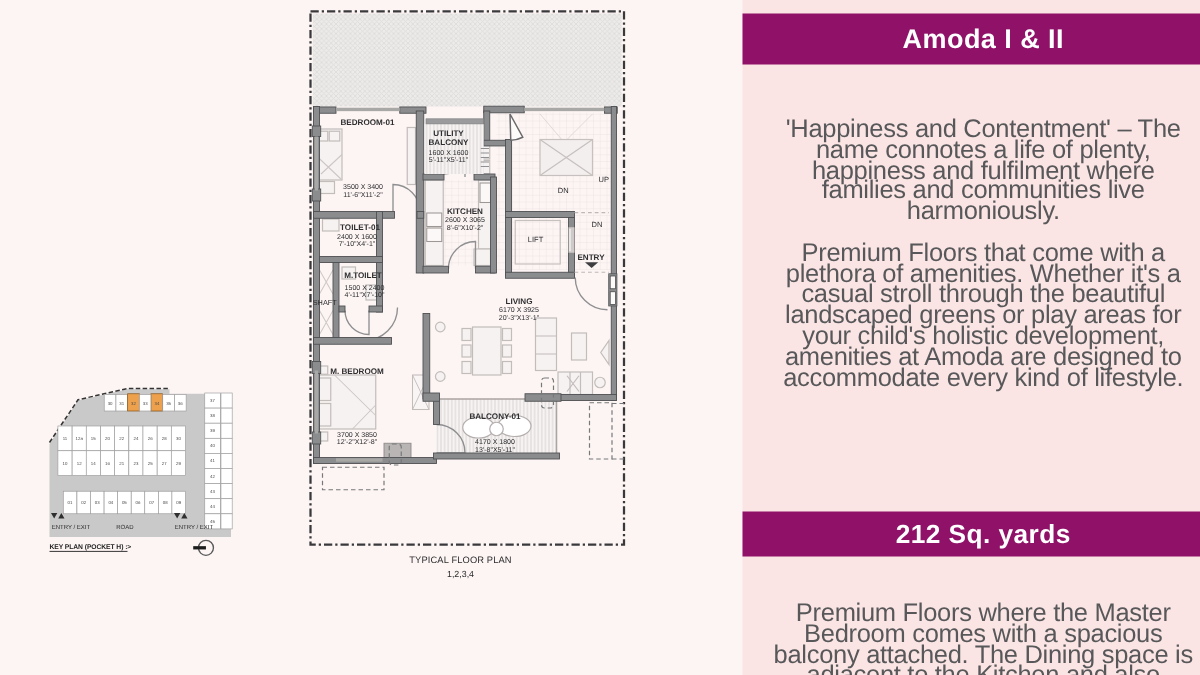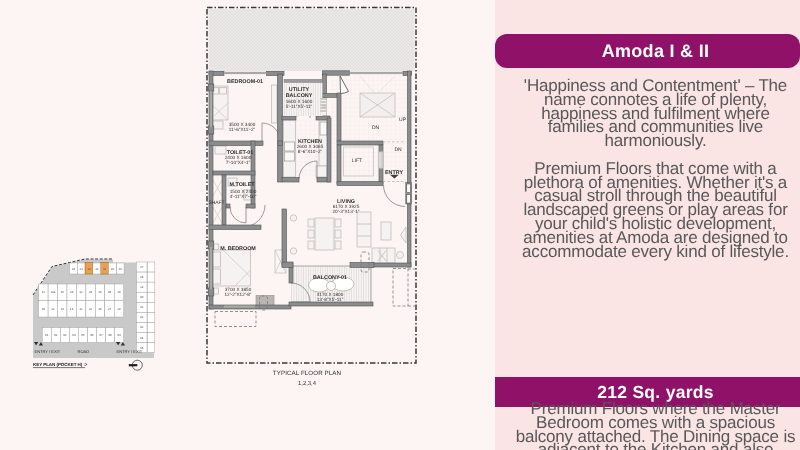--- a/index.html
+++ b/index.html
@@ -1,20 +1,20 @@
 <!DOCTYPE html>
 <html><head>
 <meta charset="utf-8">
 <style>
 html,body{margin:0;padding:0;width:800px;height:450px;overflow:hidden;background:#fdf5f4;font-family:"Liberation Sans",sans-serif;-webkit-font-smoothing:antialiased;text-rendering:geometricPrecision;}
 #stage{position:relative;width:800px;height:450px;}
 #rightpanel{position:absolute;left:495px;top:0;width:305px;height:450px;background:#fae5e4;}
 .bar{position:absolute;left:495px;width:289px;padding-left:16px;background:#8f1168;color:#fff;text-align:center;font-weight:bold;}
-#bar1{top:34px;height:34px;font-size:18px;line-height:34px;letter-spacing:0.3px;border-radius:12px;}
-#bar2{top:341px;height:30px;font-size:17.5px;line-height:30px;letter-spacing:0.3px;margin-top:36px;}
+#bar1{top:9px;height:34px;font-size:18px;line-height:34px;letter-spacing:0.3px;}
+#bar2{top:341px;height:30px;font-size:17.5px;line-height:30px;letter-spacing:0.3px;}
 .para{position:absolute;left:511px;width:289px;text-align:center;color:#58585a;font-size:17px;line-height:13.8px;letter-spacing:-0.2px;}
 #para1{top:79px;}
 #para2{top:402px;}
 svg{position:absolute;left:0;top:0;}
 </style>
 </head>
 <body>
 <div id="stage">
 <svg width="800" height="450" viewBox="0 0 800 450">
 <defs>

